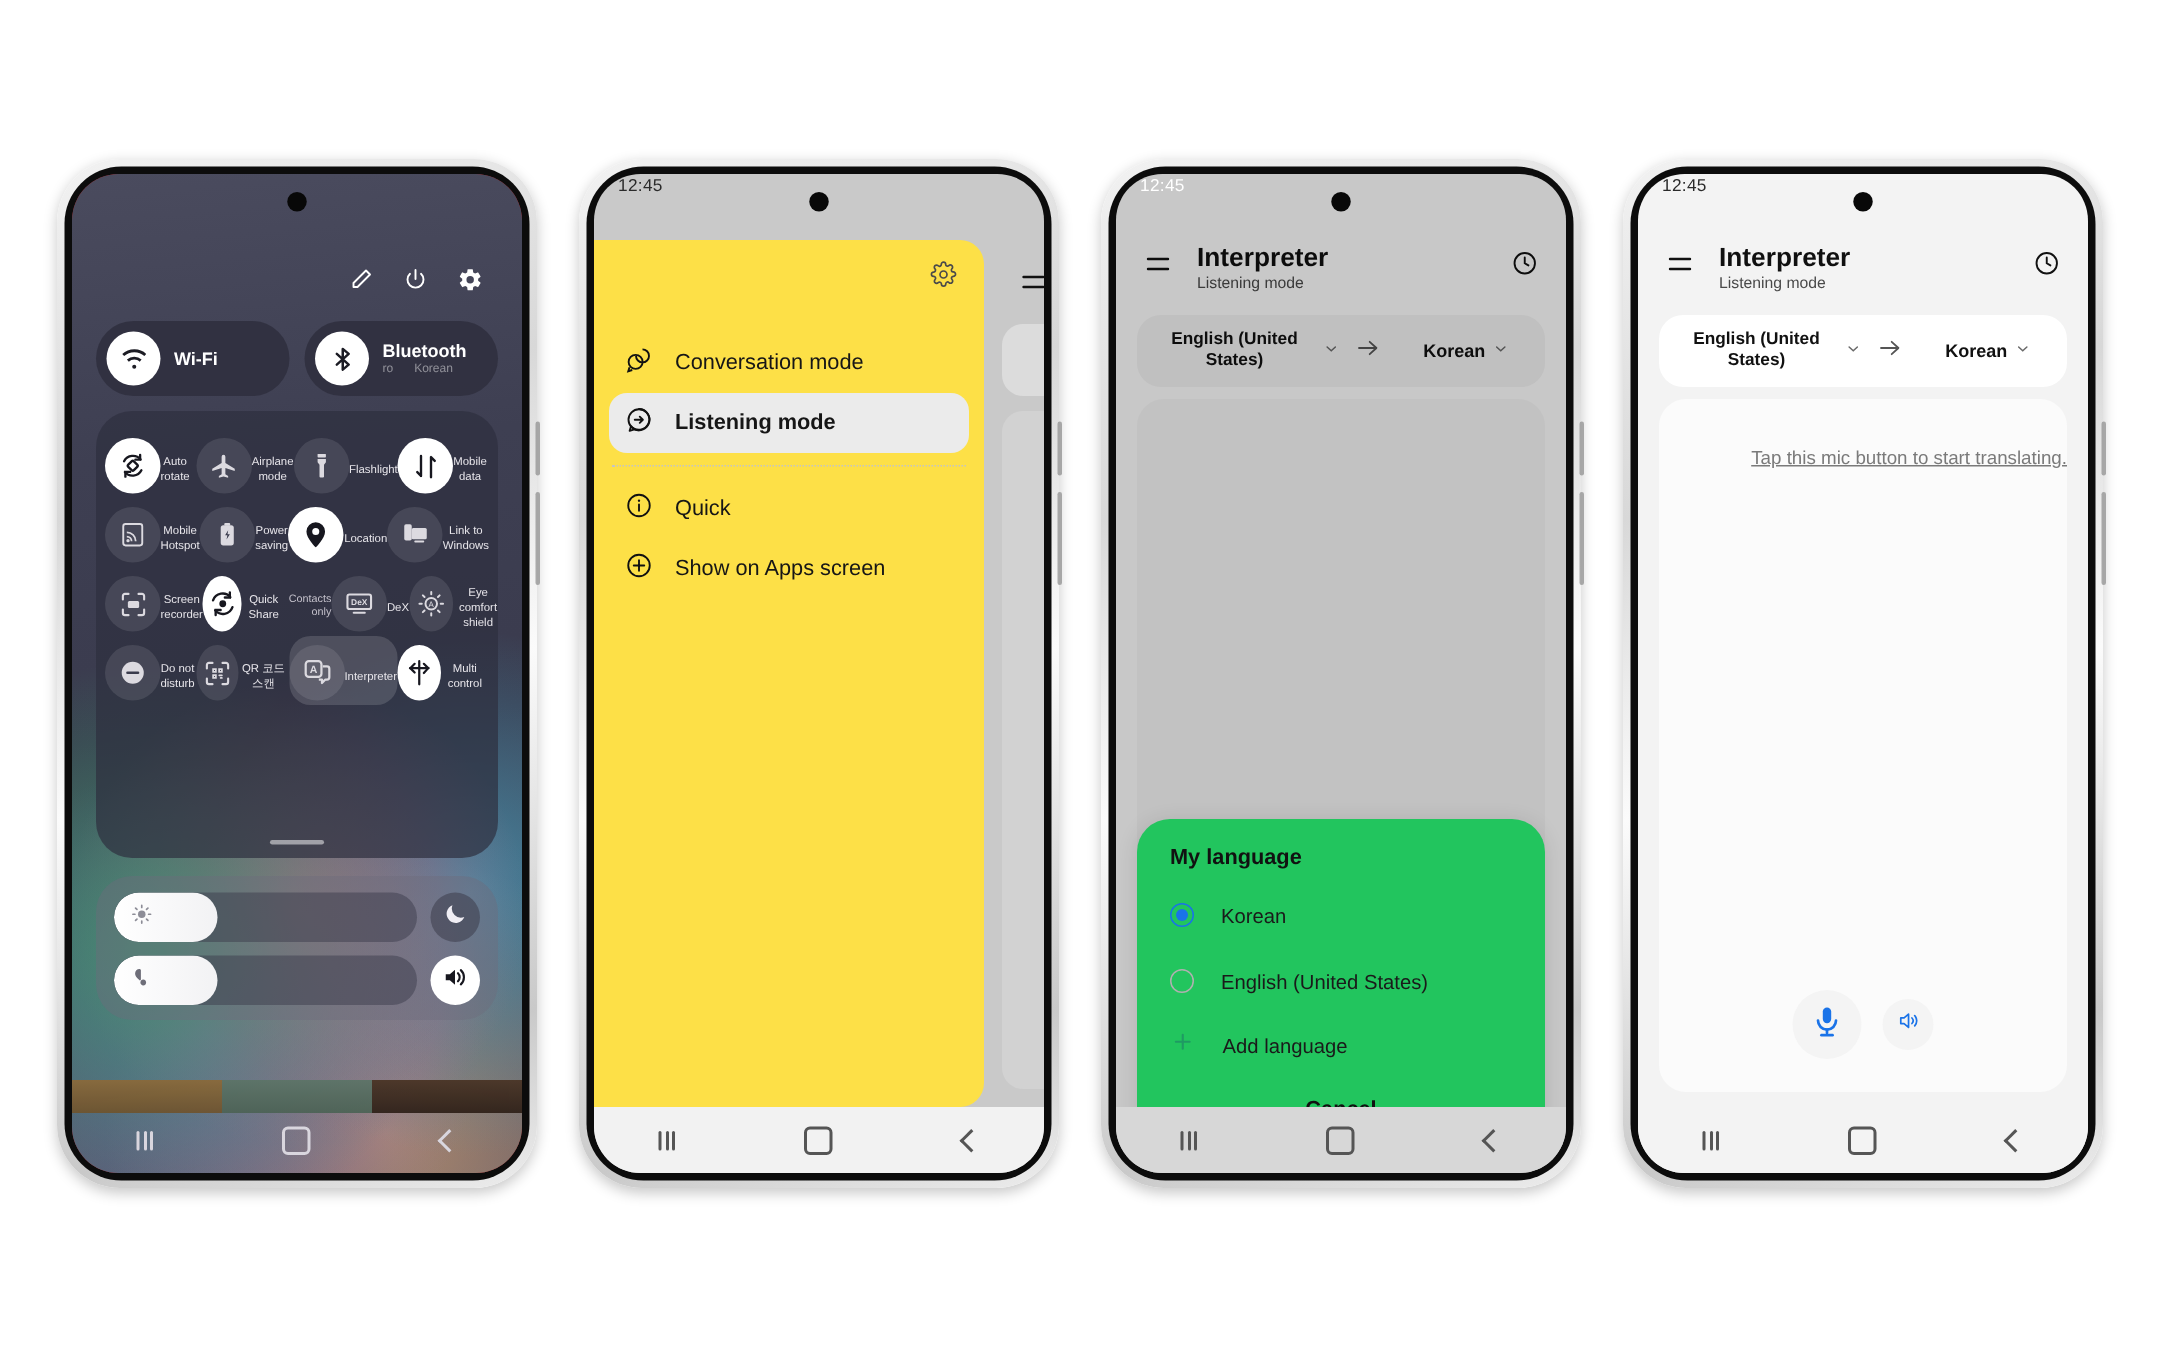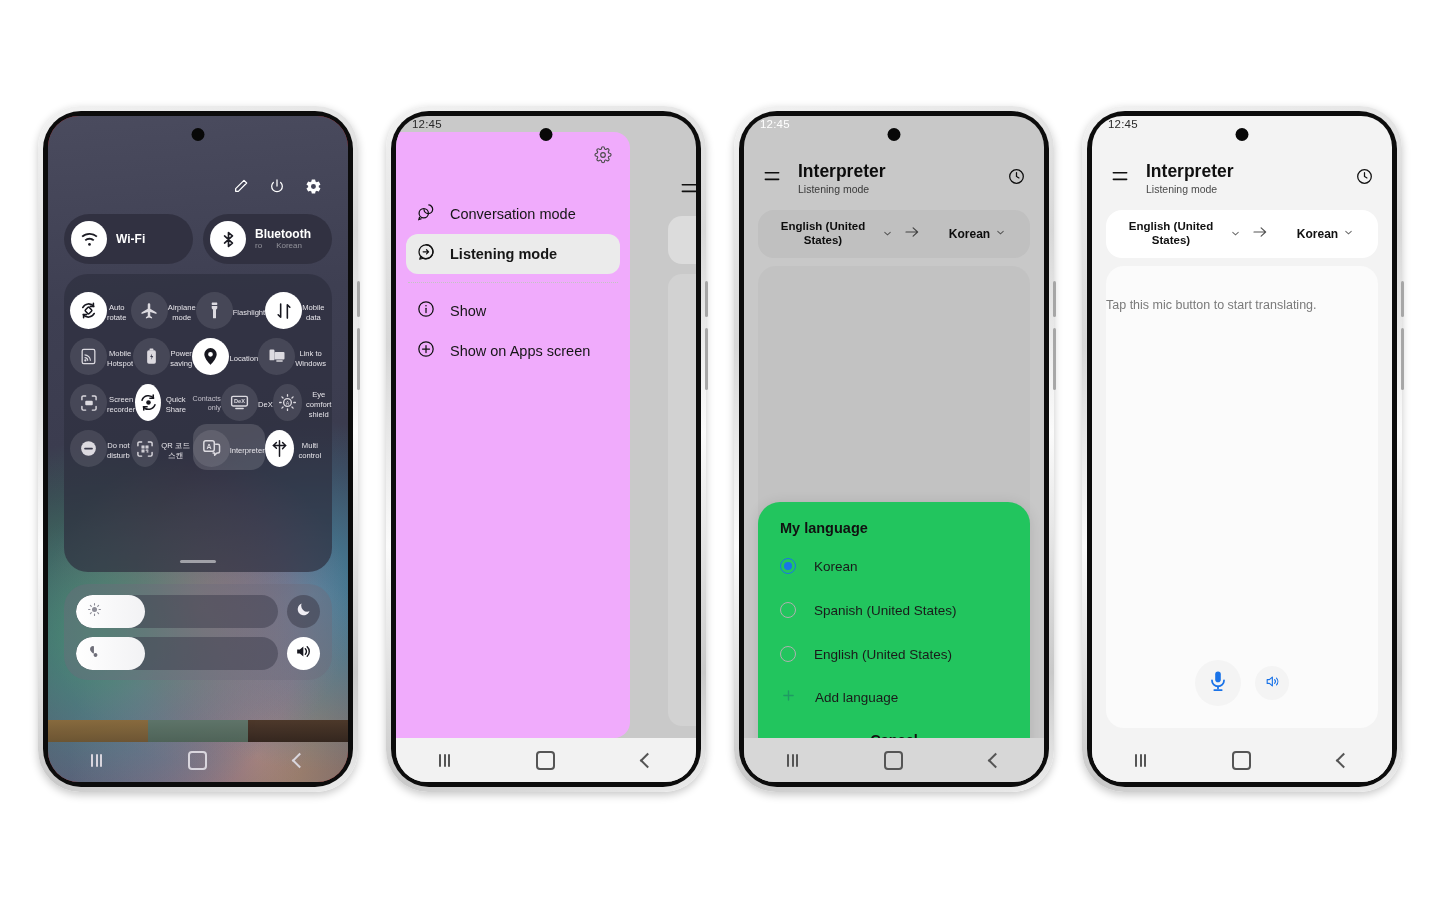--- a/index.html
+++ b/index.html
@@ -114,21 +114,21 @@
   
   #phone2{left:386px;}
   #phone2 .screen{background:#c9c9c9;}
   #phone2 .statusbar{background:transparent;}
   #phone2 .clock{color:#2a2a2a;}
   .p2-back-panel{position:absolute;left:262px;right:0;top:32px;bottom:44px;background:#c9c9c9;}
   .p2-hamburger{position:absolute;left:283px;top:62px;}
   .p2-chip{position:absolute;left:272px;top:100px;width:60px;height:48px;border-radius:14px;
     background:#dcdcdc;display:flex;align-items:center;justify-content:center;}
   .p2-card2{position:absolute;left:272px;top:158px;width:60px;bottom:56px;border-radius:14px;background:#d2d2d2;}
-  .p2-menu{position:absolute;left:0;top:16px;width:234px;bottom:44px;background:#f0abfc;
+  .p2-menu{position:absolute;left:0;top:44px;width:260px;bottom:44px;background:#fde047;
     border-top-right-radius:16px;border-bottom-right-radius:16px;}
   .p2-gear{position:absolute;right:18px;top:14px;}
   .mitem{display:flex;align-items:center;height:40px;margin:0 10px;border-radius:12px;padding-left:10px;box-sizing:border-box;}
   .mitem.active{background:#ebebeb;}
   .mitem .mlabel{font-size:14.5px;color:#161616;margin-left:14px;}
   .mitem.active .mlabel{font-weight:bold;}
   .mdiv{border-top:1px dotted #c4c4c4;margin:8px 12px;}
 
   
   #phone3{left:734px;}
@@ -158,21 +158,21 @@
   .dlg-add{display:flex;align-items:center;height:42px;padding:0 22px;}
   .dlg-add .olabel{margin-left:18px;font-size:13.5px;color:#1a1a1a;}
   .dlg-cancel{text-align:center;font-size:14.5px;font-weight:bold;color:#111;padding:14px 0 8px;}
 
   
   #phone4{left:1082px;}
   #phone4 .screen{background:#f3f3f3;}
   #phone4 .clock{color:#2a2a2a;}
   #phone4 .langbar{background:#fff;}
   .p4-card{position:absolute;left:14px;right:14px;top:150px;bottom:54px;border-radius:18px;background:#fbfbfb;}
-  .p4-hint{position:absolute;left:0;right:0;top:32px;text-align:left;font-size:12.5px;color:#7a7a7a;}
+  .p4-hint{position:absolute;left:0;right:0;top:32px;text-align:right;font-size:12.5px;color:#7a7a7a;text-decoration:underline;}
   .p4-mics{position:absolute;left:0;right:0;bottom:22px;display:flex;align-items:center;justify-content:center;gap:14px;}
   .micbtn{width:46px;height:46px;border-radius:50%;background:#f4f4f4;display:flex;align-items:center;justify-content:center;}
   .spkbtn{width:34px;height:34px;border-radius:50%;background:#f4f4f4;display:flex;align-items:center;justify-content:center;}
 </style>
 </head>
 <body>
 
 <div class="stage">
 
   <div class="phone" id="phone1">
@@ -529,21 +529,21 @@
         <div class="mdiv"></div>
 
         <div class="mitem">
           <span>
             <svg width="20" height="20" viewBox="0 0 24 24" fill="none" stroke="#111" stroke-width="1.5" stroke-linecap="round">
                 <circle cx="12" cy="12" r="8.6"></circle>
                 <path d="M12 11.2v5"></path>
                 <circle cx="12" cy="8.1" r=".95" fill="#111" stroke="none"></circle>
               </svg>
           </span>
-          <span class="mlabel">Show</span>
+          <span class="mlabel">Quick</span>
         </div>
 
         <div class="mitem">
           <span>
             <svg width="20" height="20" viewBox="0 0 24 24" fill="none" stroke="#111" stroke-width="1.5" stroke-linecap="round">
                 <circle cx="12" cy="12" r="8.6"></circle>
                 <path d="M12 7.8v8.4M7.8 12h8.4"></path>
               </svg>
           </span>
           <span class="mlabel">Show on Apps screen</span>
@@ -618,24 +618,20 @@
       <div class="statusbar">
         <div class="clock">12:45</div>
       </div>
 
       <div class="dialog">
         <div class="dlg-title">My language</div>
 
         <div class="dlg-opt">
           <span class="radio on"></span>
           <span class="olabel">Korean</span>
-        </div>
-        <div class="dlg-opt">
-          <span class="radio"></span>
-          <span class="olabel">Spanish (United States)</span>
         </div>
         <div class="dlg-opt">
           <span class="radio"></span>
           <span class="olabel">English (United States)</span>
         </div>
 
         <div class="dlg-add">
           <span>
             <svg width="17" height="17" viewBox="0 0 24 24" fill="none" stroke="#1f9a63" stroke-width="2" stroke-linecap="round">
                 <path d="M12 5.5v13M5.5 12h13"></path>

